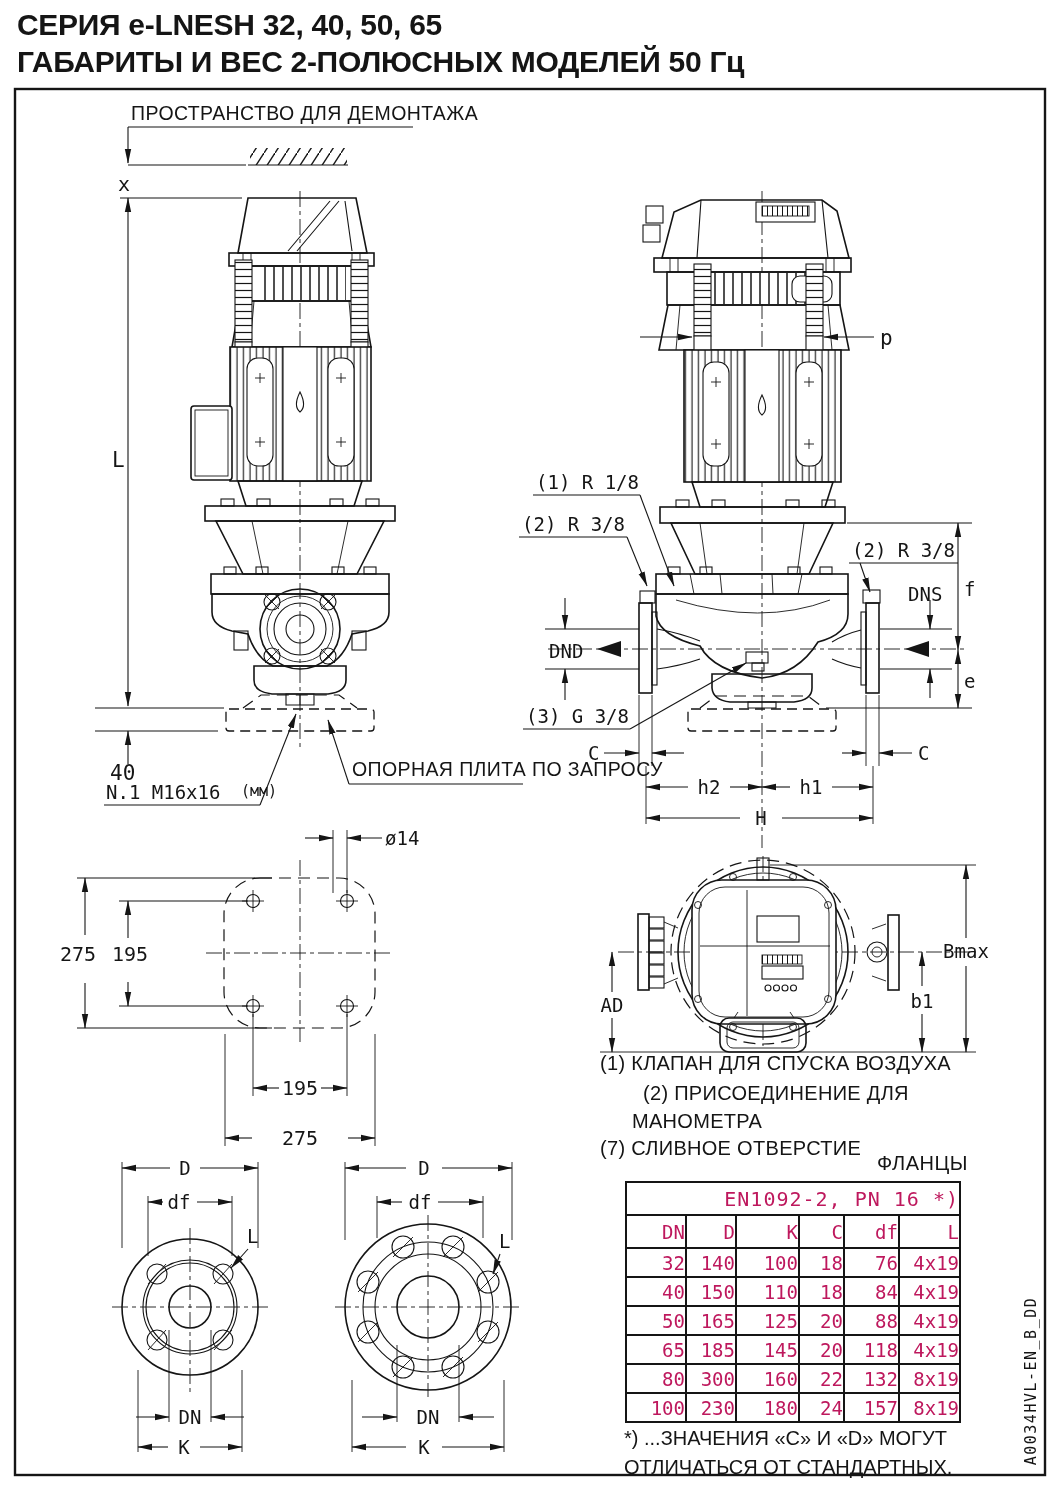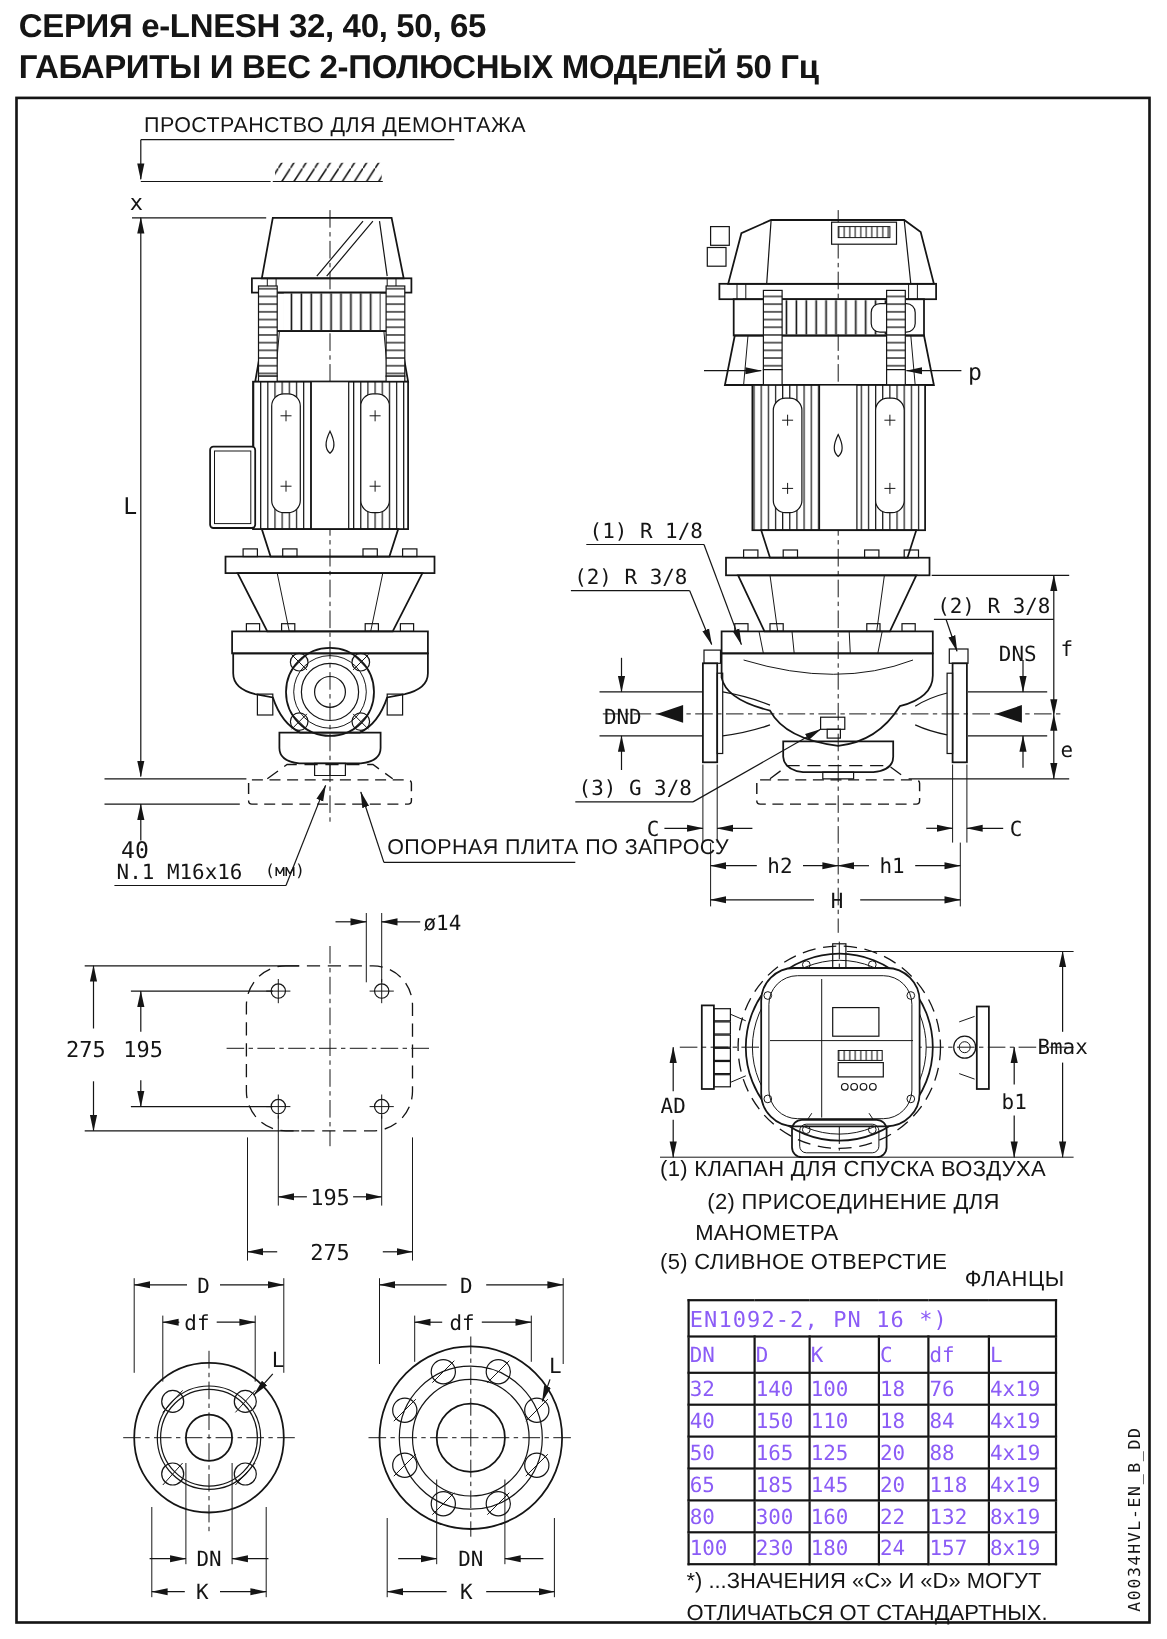--- a/index.html
+++ b/index.html
@@ -25,22 +25,22 @@
   .tm19{font-family:"DejaVu Sans Mono",monospace;font-size:19px;}
   .tm20{font-family:"DejaVu Sans Mono",monospace;font-size:20px;}
   .tm21{font-family:"DejaVu Sans Mono",monospace;font-size:21px;}
   .ts19{font-family:"Liberation Sans",sans-serif;font-size:19.5px;letter-spacing:.4px;}
   
   .note{font-size:20px;letter-spacing:.3px;white-space:nowrap;}
   #caption-flanges{left:877px;top:1152px;font-size:20px;letter-spacing:.5px;}
   
   #ftable{position:absolute;left:625px;top:1181px;width:334px;border-collapse:collapse;
           table-layout:fixed;font-family:"DejaVu Sans Mono",monospace;font-size:19px;}
-  #ftable td,#ftable th{border:2px solid #151515;text-align:left;padding:0;
-          font-weight:normal;color:#8b5cf6;}
+  #ftable td,#ftable th{border:2px solid #151515;text-align:right;padding:0;
+          font-weight:normal;color:#be185d;}
   #ftable .tt{height:31px;font-size:20px;letter-spacing:1px;}
   #ftable .hd th{height:31px;}
   #ftable .dr td{height:27px;}
   #fnote1{left:624px;top:1427px;font-size:20px;white-space:nowrap;}
   #fnote2{left:624px;top:1456px;font-size:20px;white-space:nowrap;}
   #docnum{left:1031px;top:1381px;transform:translate(-50%,-50%) rotate(-90deg);
           font-family:"DejaVu Sans Mono",monospace;font-size:15px;letter-spacing:1.5px;
           white-space:nowrap;}
 </style>
 </head>
@@ -543,21 +543,21 @@
     <path class="thin" d="M352,1380 V1452 M504,1380 V1452"></path>
     <line class="dim" x1="352" y1="1447" x2="406" y2="1447" marker-start="url(#ar)"></line>
     <line class="dim" x1="442" y1="1447" x2="504" y2="1447" marker-end="url(#ar)"></line>
     <text class="tm19" x="424" y="1454" text-anchor="middle">K</text>
   </g>
 </svg>
 
 <div class="abs note" style="left:600px;top:1052px;">(1) КЛАПАН ДЛЯ СПУСКА ВОЗДУХА</div>
 <div class="abs note" style="left:600px;top:1082px;margin-left:43px;">(2) ПРИСОЕДИНЕНИЕ ДЛЯ</div>
 <div class="abs note" style="left:632px;top:1110px;">МАНОМЕТРА</div>
-<div class="abs note" style="left:600px;top:1137px;">(5) СЛИВНОЕ ОТВЕРСТИЕ</div>
+<div class="abs note" style="left:600px;top:1137px;">(7) СЛИВНОЕ ОТВЕРСТИЕ</div>
 <div class="abs" id="caption-flanges">ФЛАНЦЫ</div>
 
 <table id="ftable">
   <colgroup>
     <col style="width:60px">
       <col style="width:50px">
       <col style="width:63px">
     <col style="width:45px">
       <col style="width:55px">
       <col style="width:61px">

